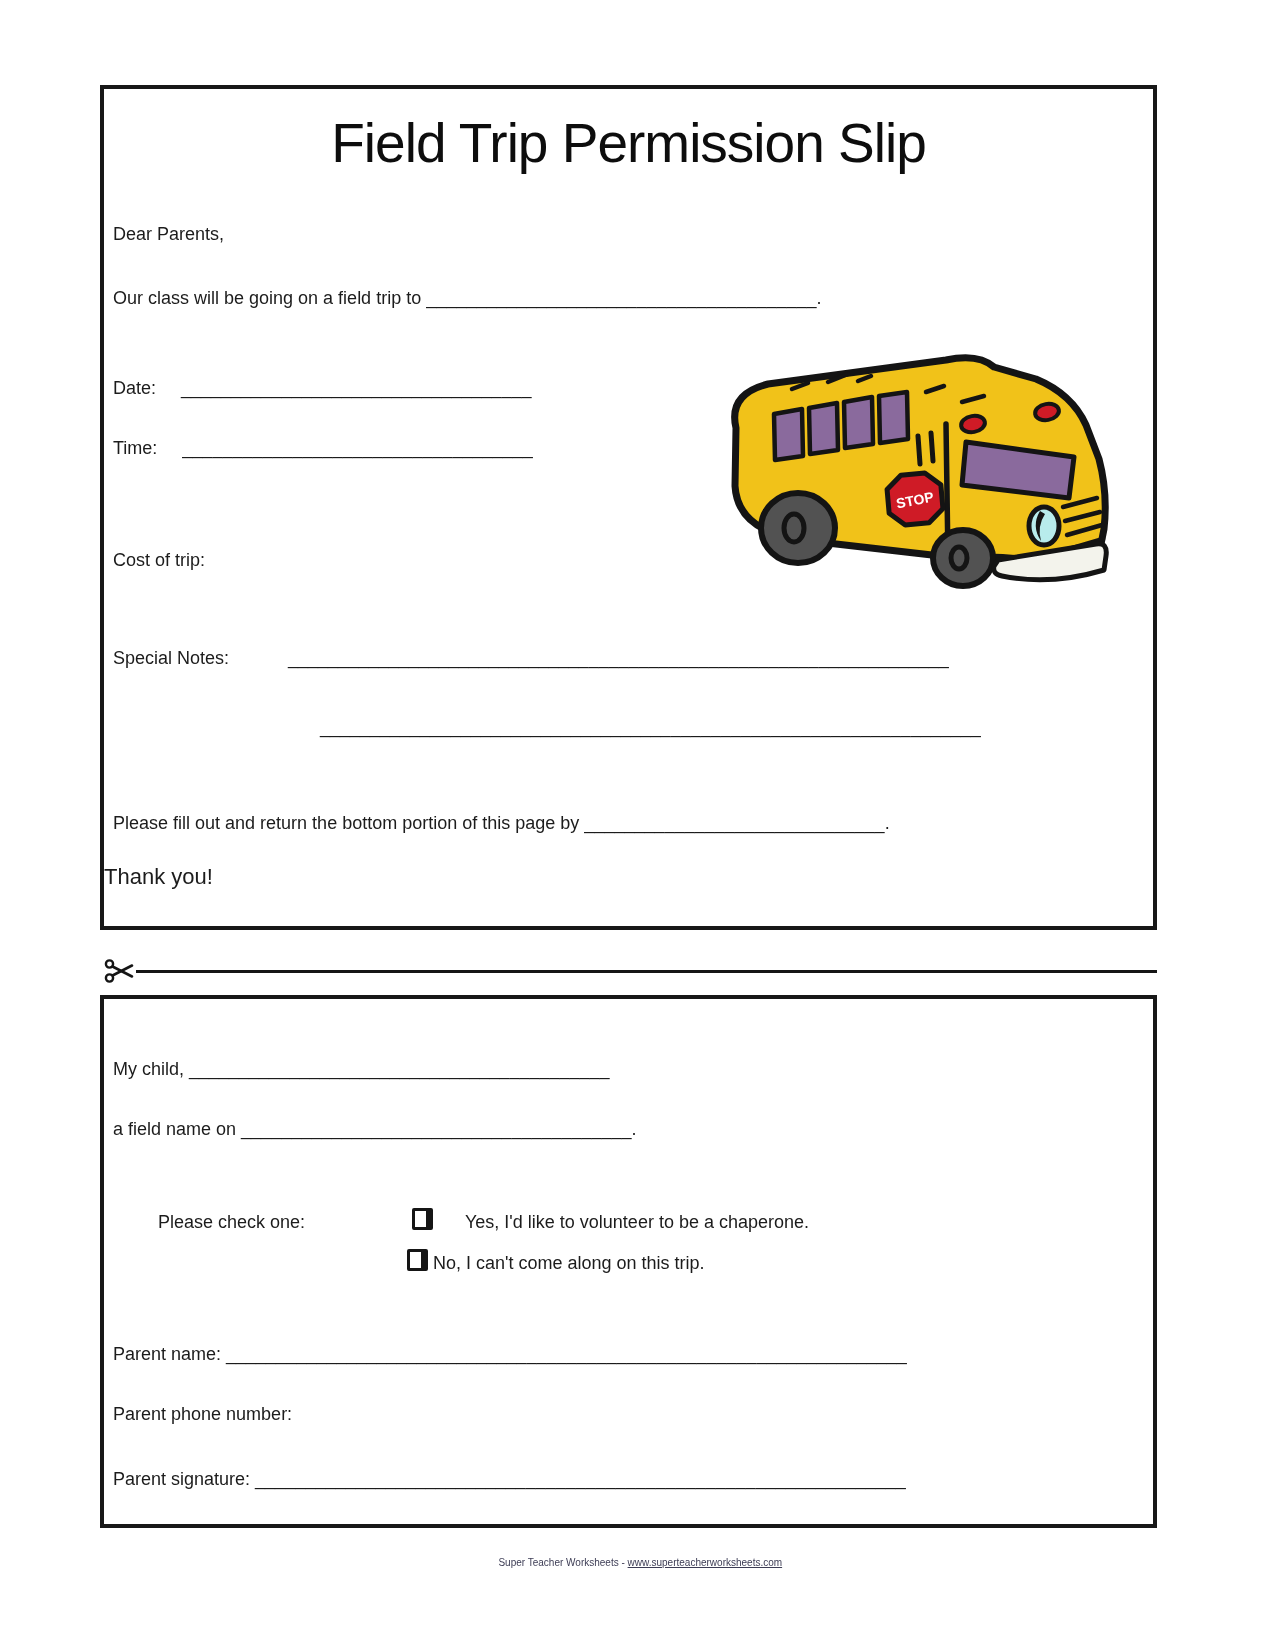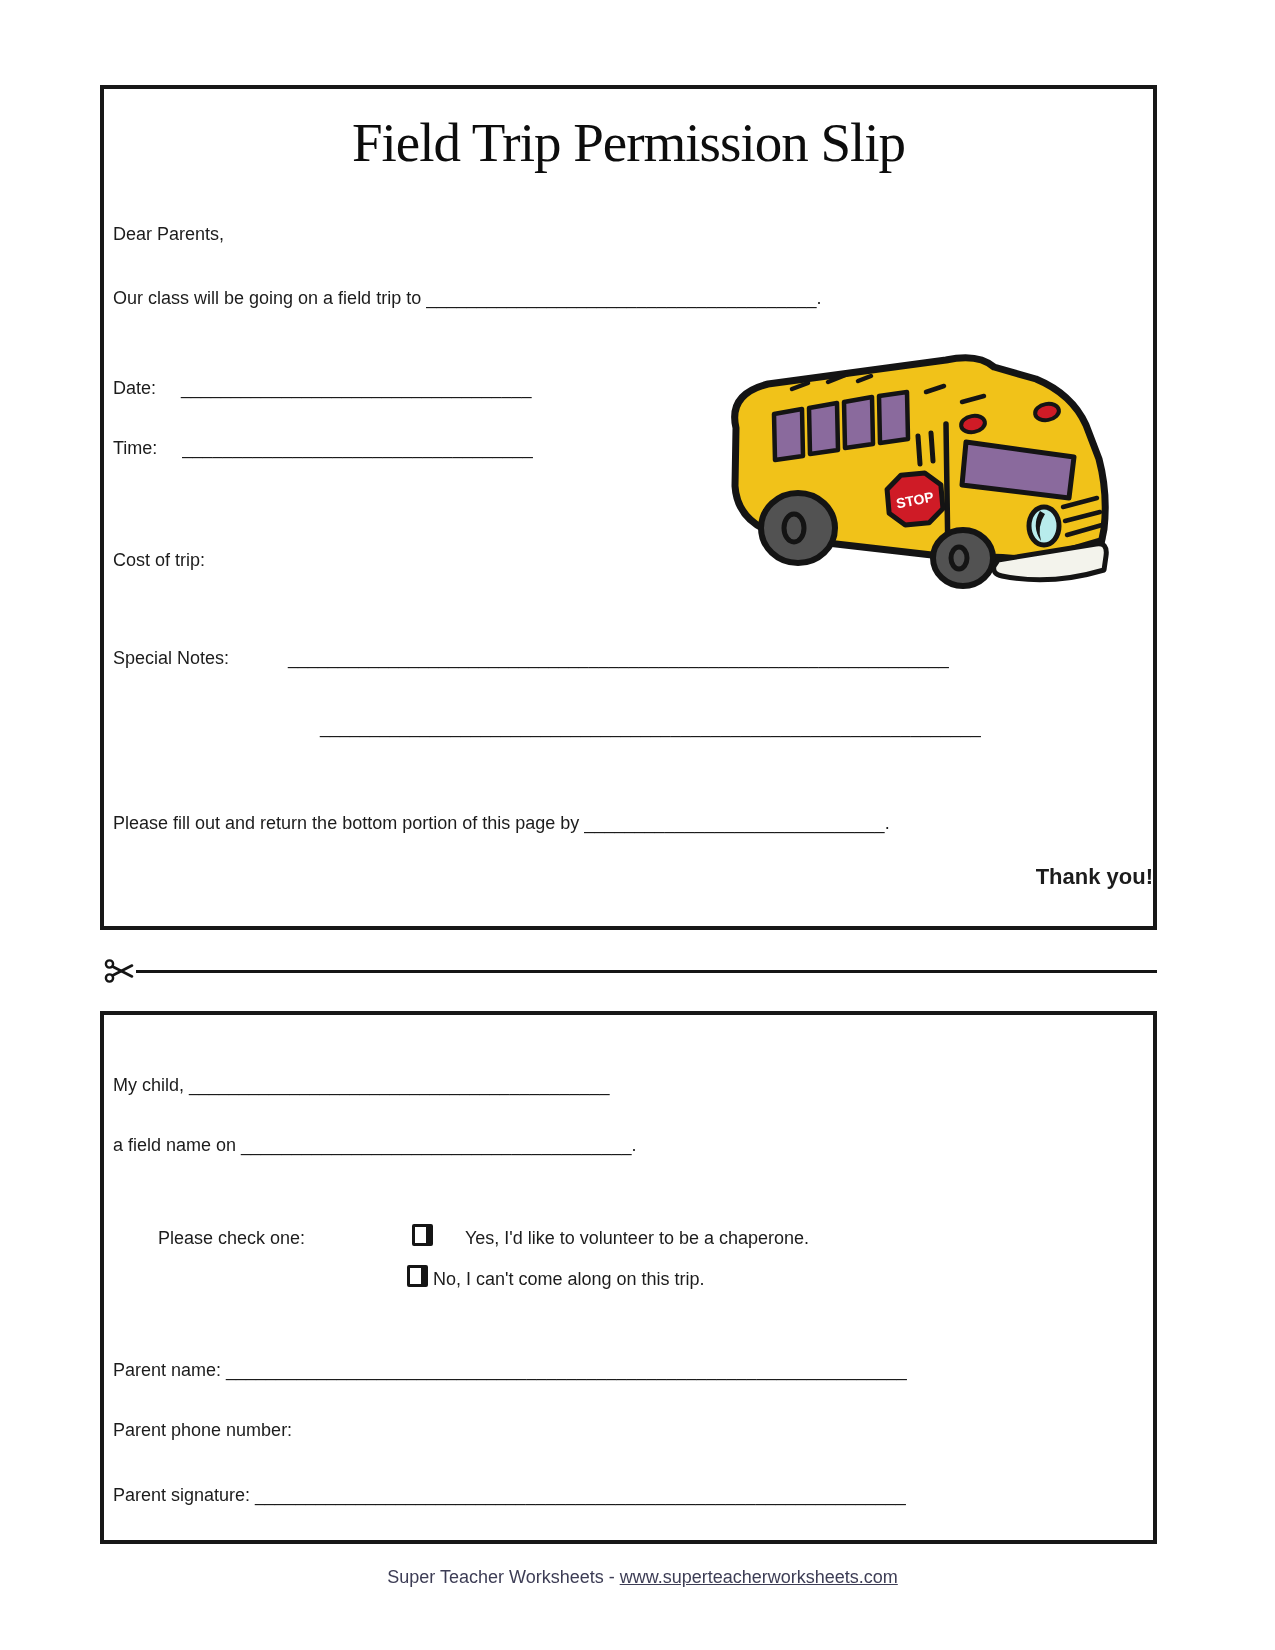--- a/index.html
+++ b/index.html
@@ -6,48 +6,48 @@
   body{
     width:1275px;height:1650px;position:relative;background:#ffffff;
     font-family:"Liberation Sans","DejaVu Sans",sans-serif;color:#1c1c1c;
     overflow:hidden;
   }
   .panel{
     position:absolute;left:100px;width:1057px;
     border:4px solid #181818;box-sizing:border-box;background:#fff;
   }
   #top-panel{top:85px;height:845px;}
-  #bottom-panel{top:995px;height:533px;margin-top:16px;}
+  #bottom-panel{top:995px;height:533px;}
   .title{
     position:absolute;left:0;top:22px;width:100%;text-align:center;
-    font-size:55px;letter-spacing:-1px;color:#0d0d0d;white-space:pre;font-family:Liberation Serif, serif;
+    font-size:55px;letter-spacing:-1px;color:#0d0d0d;white-space:pre;
   }
   .l{
     position:absolute;font-size:18px;line-height:27px;white-space:pre;
     display:flex;align-items:baseline;color:#1c1c1c;
   }
   .bl{letter-spacing:0;}
   .gap35{margin-left:25px;}
   .gap59{margin-left:59px;}
   .thanks{
-    position:absolute;left:0;top:775px;width:100%;text-align:right;
-    font-size:22px;font-weight:bold;white-space:pre;
+    position:absolute;left:0;top:775px;width:100%;text-align:left;
+    font-size:22px;font-weight:normal;white-space:pre;
   }
   .cutline{
     position:absolute;left:104px;top:956px;width:1053px;height:30px;
     display:flex;align-items:center;
   }
   .cutrule{flex:1;border-top:3px solid #151515;margin-left:2px;}
   .cb{
     position:absolute;width:11px;height:16px;background:#fff;
     border:3px solid #151515;border-right-width:7px;border-radius:2px;
   }
   .footer{
     position:absolute;left:0;top:1546px;width:100%;text-align:center;
-    font-size:18px;color:#3d3d55;white-space:pre;
+    font-size:10px;color:#3d3d55;white-space:pre;
   }
   .footer .link{text-decoration:underline;}
   #bus{position:absolute;left:700px;top:336px;width:410px;height:254px;}
 </style>
 </head>
 <body>
 
 <div class="panel" id="top-panel">
 
   <div class="title">Field Trip Permission Slip</div>

